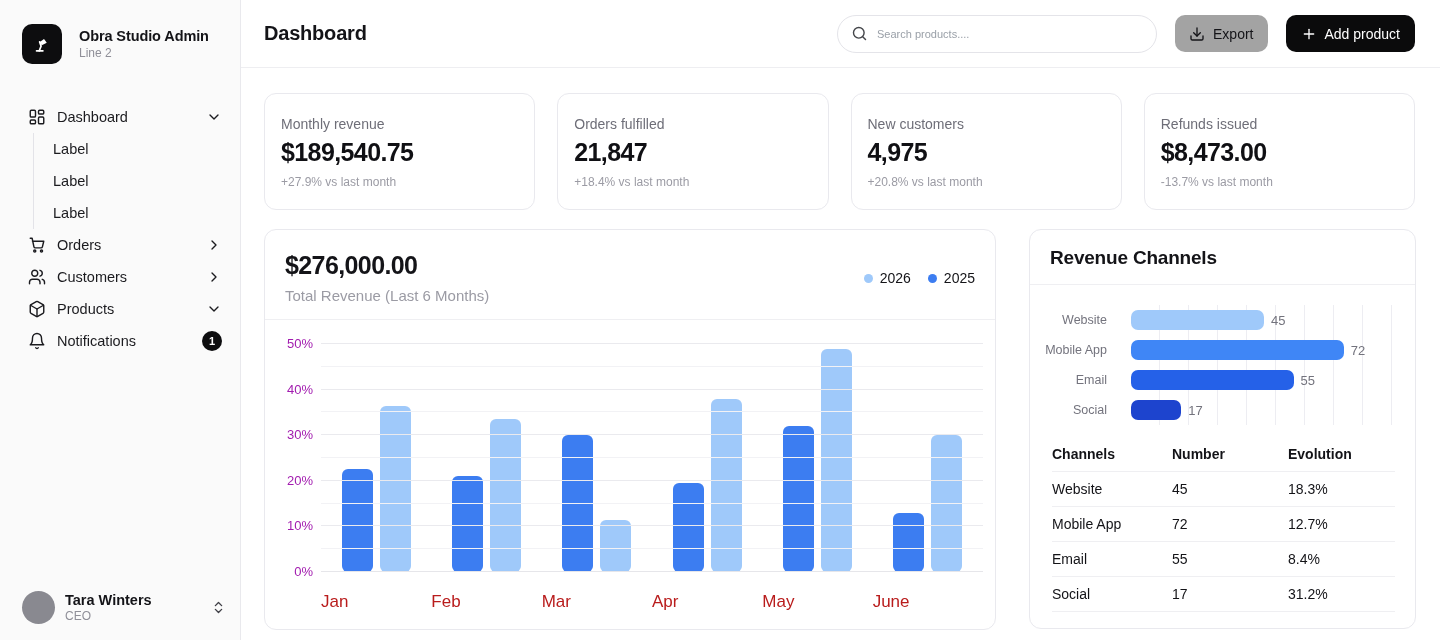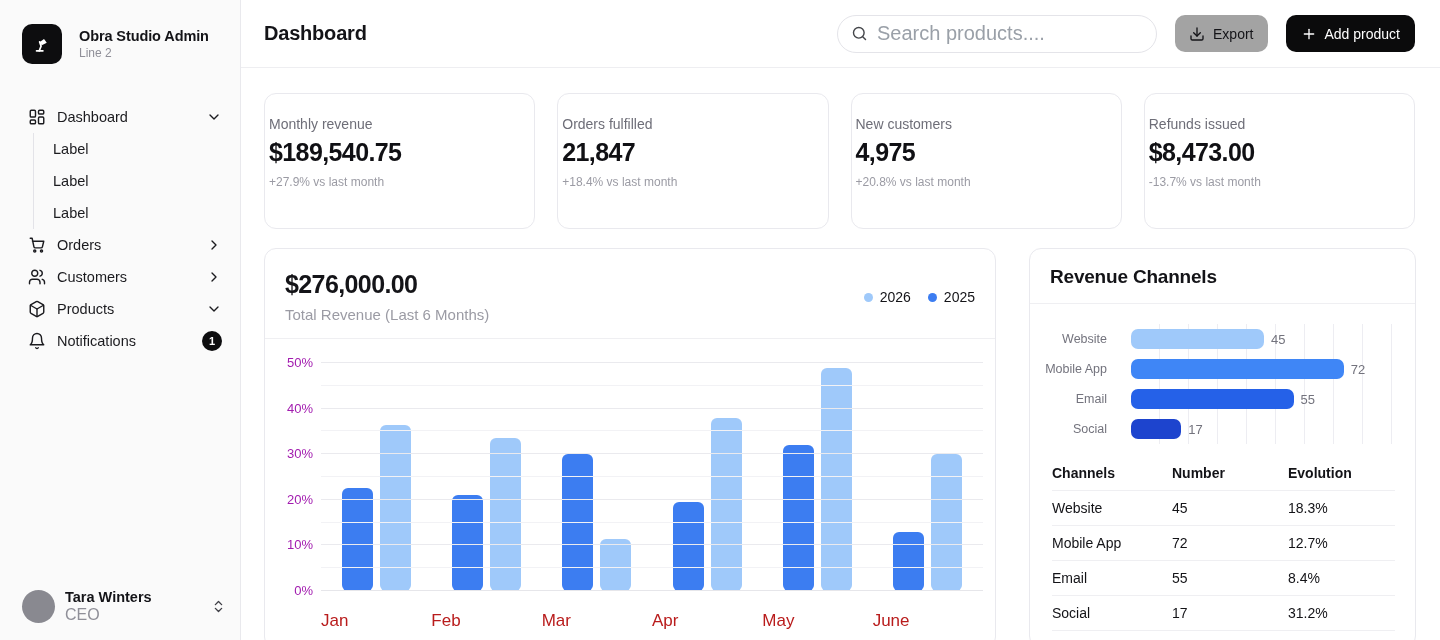--- a/index.html
+++ b/index.html
@@ -15,38 +15,38 @@
   .nav{margin-top:37px}
   .nav-item{display:flex;align-items:center;gap:11px;height:32px;font-size:14.5px;color:#1b1b1f;padding-left:6px;padding-right:4px;cursor:pointer}
   .nav-item svg{flex:none;color:#1b1b1f}
   .chev{margin-left:auto;color:#3f3f46;display:flex}
   .sub-list{margin-left:11px;border-left:1px solid #e3e3e8;padding-left:19px}
   .sub-item{height:32px;display:flex;align-items:center;font-size:14.5px;color:#1b1b1f;cursor:pointer}
   .badge{margin-left:auto;width:20px;height:20px;border-radius:50%;background:#0d0d0f;color:#fff;font-size:11px;font-weight:700;display:grid;place-items:center}
   .user{position:absolute;left:22px;right:14px;bottom:16px;display:flex;align-items:center;gap:10px;cursor:pointer}
   .avatar{width:33px;height:33px;border-radius:50%;background:#898990;flex:none}
   .user-name{font-size:14.5px;font-weight:700}
-  .user-role{font-size:16px;color:#8f8f98;margin-top:1px}
+  .user-role{font-size:12px;color:#8f8f98;margin-top:1px}
 
   
   .main{flex:1;display:flex;flex-direction:column;min-width:0}
   .header{height:68px;flex:none;display:flex;align-items:center;border-bottom:1px solid #eeeef1;padding:0 25px 0 23px}
   .h-title{font-size:20px;font-weight:700;letter-spacing:-.2px}
   .search{margin-left:auto;width:320px;height:38px;border:1px solid #e4e4e9;border-radius:19px;display:flex;align-items:center;gap:9px;padding:0 13px;background:#fff;color:#44464a}
-  .search input{border:0;outline:0;flex:1;font:inherit;font-size:20px;background:transparent;color:#141418}
+  .search input{border:0;outline:0;flex:1;font:inherit;font-size:11px;background:transparent;color:#141418}
   .search input::placeholder{color:#9aa0a8}
   .btn{height:37px;border:0;border-radius:10px;display:inline-flex;align-items:center;gap:8px;font:inherit;font-size:14px;cursor:pointer}
   .btn-export{background:#a3a3a3;color:#141418;padding:0 14px;margin-left:18px}
   .btn-add{background:#0b0b0c;color:#fff;padding:0 15px;margin-left:18px}
 
   
   .content{padding:25px 25px 0 23px}
   .stats{display:grid;grid-template-columns:repeat(4,1fr);gap:22px}
   .card{border:1px solid #e9e9ee;border-radius:12px;background:#fff}
-  .stat-card{height:136px;padding:22px 4px}
+  .stat-card{height:117px;padding:22px 16px}
   .stat-label{font-size:14px;color:#6e6e78}
   .stat-value{font-size:25px;font-weight:700;letter-spacing:-.6px;margin-top:6px;color:#101014}
   .stat-delta{font-size:12px;color:#9b9ba4;margin-top:8px}
 
   .panels{display:grid;grid-template-columns:732px 387px;gap:33px;margin-top:19px;align-items:start}
 
   
   .chart-head{position:relative;padding:21px 20px 15px;border-bottom:1px solid #efeff2}
   .chart-value{font-size:25px;font-weight:700;letter-spacing:-.6px}
   .chart-sub{font-size:15px;color:#9b9ba4;margin-top:7px}

